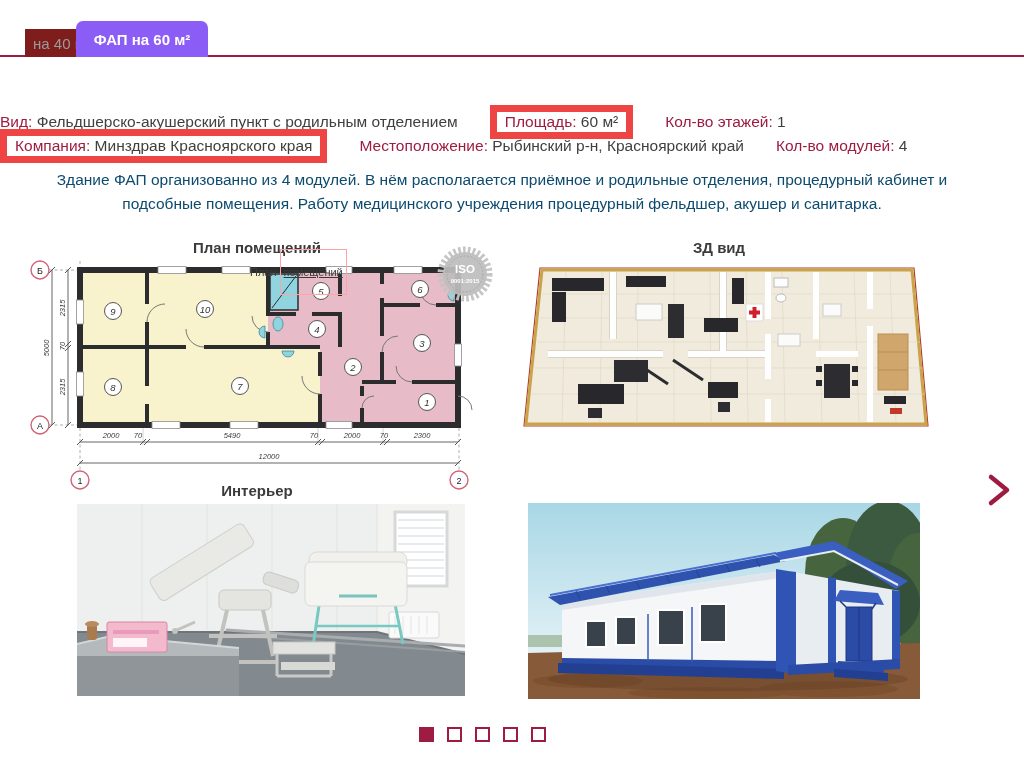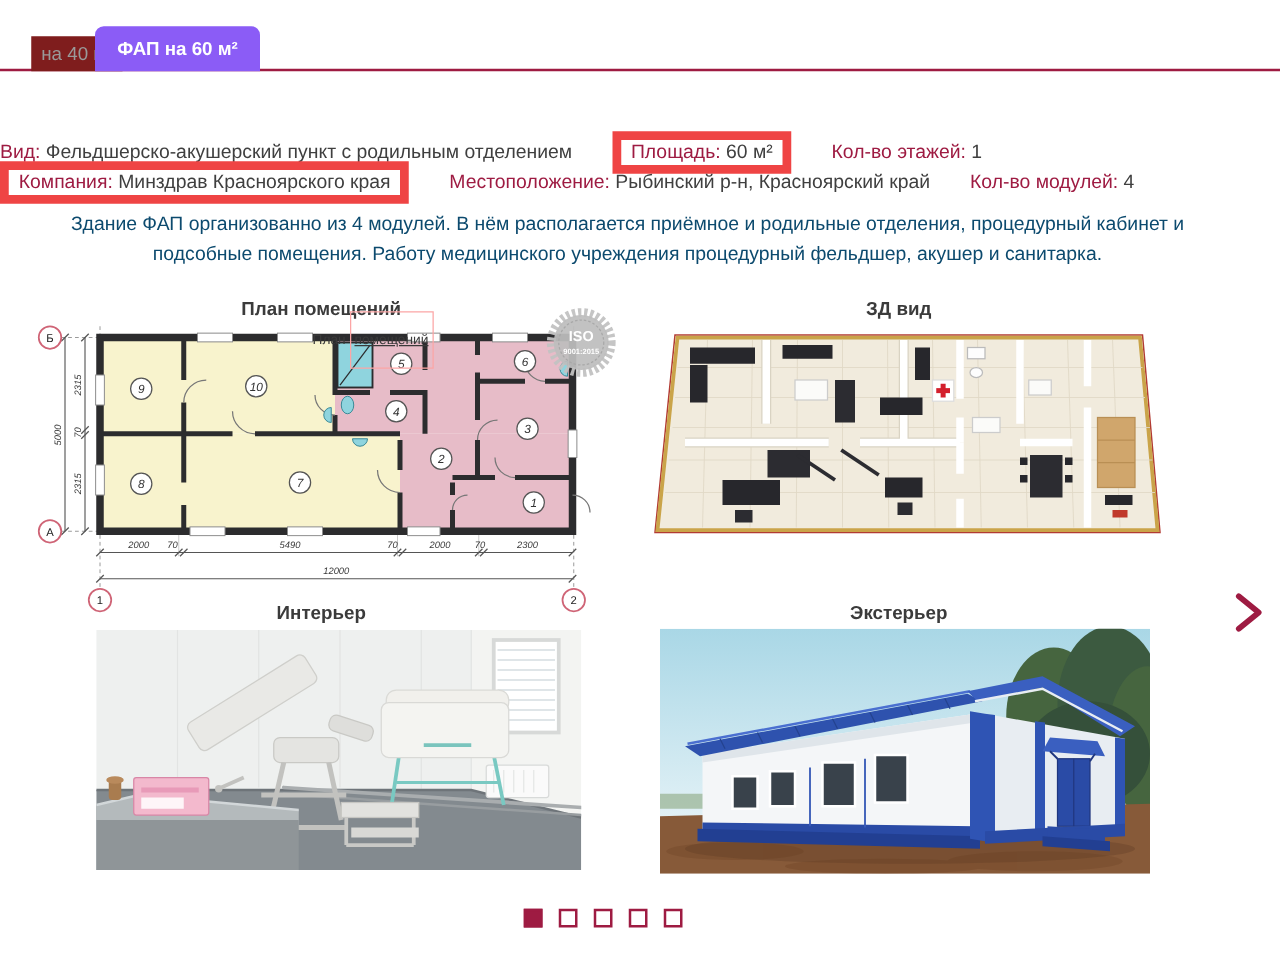--- a/index.html
+++ b/index.html
@@ -99,21 +99,20 @@
   </div>
 
   <div class="description">
     <div>Здание ФАП организованно из 4 модулей. В нём располагается приёмное и родильные отделения, процедурный кабинет и</div>
     <div>подсобные помещения. Работу медицинского учреждения процедурный фельдшер, акушер и санитарка.</div>
   </div>
 
   <div class="col-head" id="head-plan">План помещений</div>
   <div class="col-head" id="head-3d">ЗД вид</div>
   <div class="col-head" id="head-interior">Интерьер</div>
-  <div class="col-head" id="head-exterior">Экстерьер</div>
 
   <div class="figure" id="fig-plan">
     <svg width="462" height="240" viewBox="0 0 462 240">
 
       <g stroke="#9a9a9a" stroke-width="0.8" stroke-dasharray="3 2.5" fill="none">
         <path d="M23,14 H52"></path>
           <path d="M23,169 H52"></path>
         <path d="M54,5 V11"></path>
           <path d="M54,172 V214"></path>
         <path d="M433,5 V11"></path>

